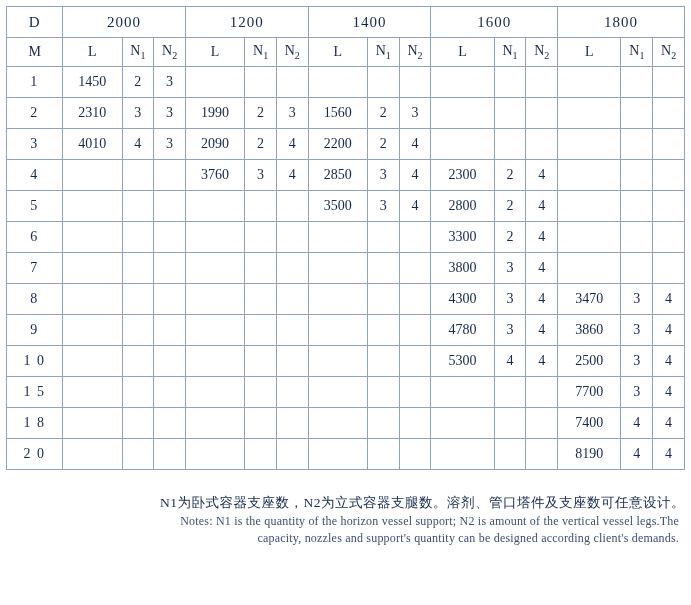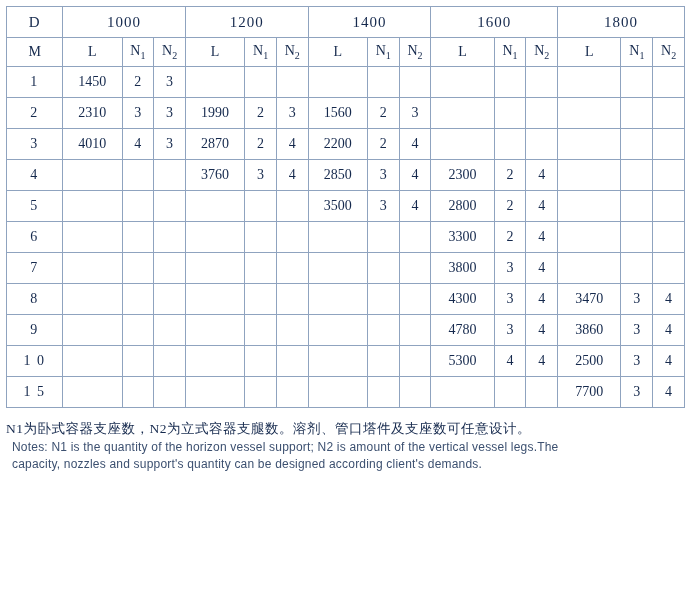--- a/index.html
+++ b/index.html
@@ -56,37 +56,37 @@
   td.val {
     font-size: 14px;
   }
   .sub {
     font-size: 10px;
     vertical-align: sub;
     letter-spacing: 0;
   }
   .notes {
     width: 679px;
-    margin: 4px auto;
+    margin: 16px auto;
     padding-top: 7px;
-    text-align: left;
+    text-align: right;
   }
   .note-cn {
     font-size: 13.5px;
     color: #15294d;
     letter-spacing: 0.5px;
     line-height: 20px;
     font-family: "Liberation Serif", serif;
   }
   .note-en {
     font-size: 12px;
     color: #3c5070;
     line-height: 17px;
     letter-spacing: 0.2px;
-    font-family: Liberation Sans, sans-serif;
+    font-family: Liberation Serif, serif;
     padding: 0 6px;
   }
 </style>
 </head>
 <body>
 
 <div class="sheet">
 
   <table class="spec">
     <colgroup>
@@ -103,21 +103,21 @@
       <col style="width:62px">
         <col style="width:31px">
         <col style="width:31px">
       <col style="width:62px">
         <col style="width:31px">
         <col style="width:31px">
     </colgroup>
     <tbody>
       <tr class="head-d">
         <td>D</td>
-        <td colspan="3">1000</td>
+        <td colspan="3">2000</td>
         <td colspan="3">1200</td>
         <td colspan="3">1400</td>
         <td colspan="3">1600</td>
         <td colspan="3">1800</td>
       </tr>
       <tr class="head-m">
         <td>M</td>
 
         <td><span>L</span></td>
         <td><span>N</span><span class="sub">1</span></td>
@@ -176,21 +176,21 @@
         <td class="val"></td>
         <td class="val"></td>
         <td class="val"></td>
       </tr>
 
       <tr class="body-row">
         <td class="m-cell">3</td>
         <td class="val">4010</td>
         <td class="val">4</td>
         <td class="val">3</td>
-        <td class="val">2870</td>
+        <td class="val">2090</td>
         <td class="val">2</td>
         <td class="val">4</td>
         <td class="val">2200</td>
         <td class="val">2</td>
         <td class="val">4</td>
         <td class="val"></td>
         <td class="val"></td>
         <td class="val"></td>
         <td class="val"></td>
         <td class="val"></td>
@@ -344,21 +344,57 @@
         <td class="val"></td>
         <td class="val"></td>
         <td class="val"></td>
         <td class="val"></td>
         <td class="val"></td>
         <td class="val">7700</td>
         <td class="val">3</td>
         <td class="val">4</td>
       </tr>
 
-
+      <tr class="body-row">
+        <td class="m-cell">1 8</td>
+        <td class="val"></td>
+        <td class="val"></td>
+        <td class="val"></td>
+        <td class="val"></td>
+        <td class="val"></td>
+        <td class="val"></td>
+        <td class="val"></td>
+        <td class="val"></td>
+        <td class="val"></td>
+        <td class="val"></td>
+        <td class="val"></td>
+        <td class="val"></td>
+        <td class="val">7400</td>
+        <td class="val">4</td>
+        <td class="val">4</td>
+      </tr>
+
+      <tr class="body-row">
+        <td class="m-cell">2 0</td>
+        <td class="val"></td>
+        <td class="val"></td>
+        <td class="val"></td>
+        <td class="val"></td>
+        <td class="val"></td>
+        <td class="val"></td>
+        <td class="val"></td>
+        <td class="val"></td>
+        <td class="val"></td>
+        <td class="val"></td>
+        <td class="val"></td>
+        <td class="val"></td>
+        <td class="val">8190</td>
+        <td class="val">4</td>
+        <td class="val">4</td>
+      </tr>
     </tbody>
   </table>
 
   <div class="notes">
     <div class="note-cn">N1为卧式容器支座数，N2为立式容器支腿数。溶剂、管口塔件及支座数可任意设计。</div>
     <div class="note-en">Notes: N1 is the quantity of the horizon vessel support; N2 is amount of the vertical vessel legs.The</div>
     <div class="note-en">capacity, nozzles and support's quantity can be designed according client's demands.</div>
   </div>
 
 </div>

